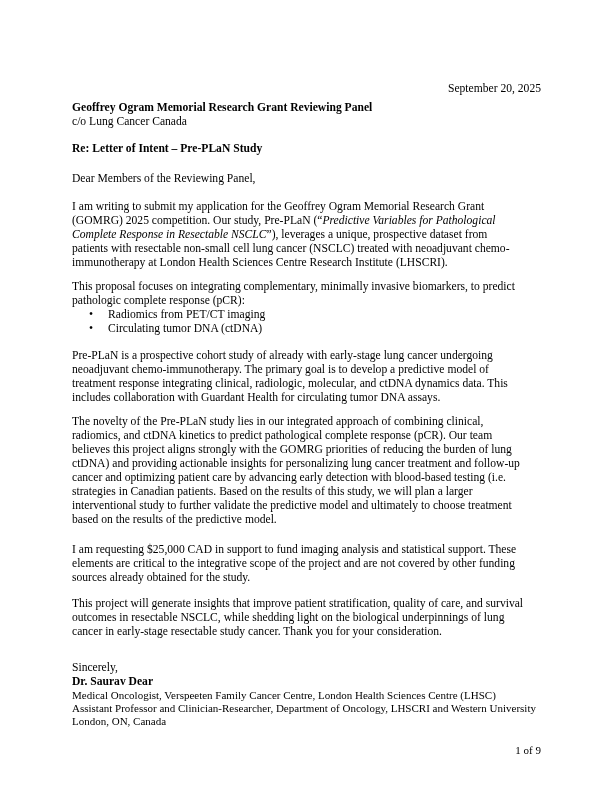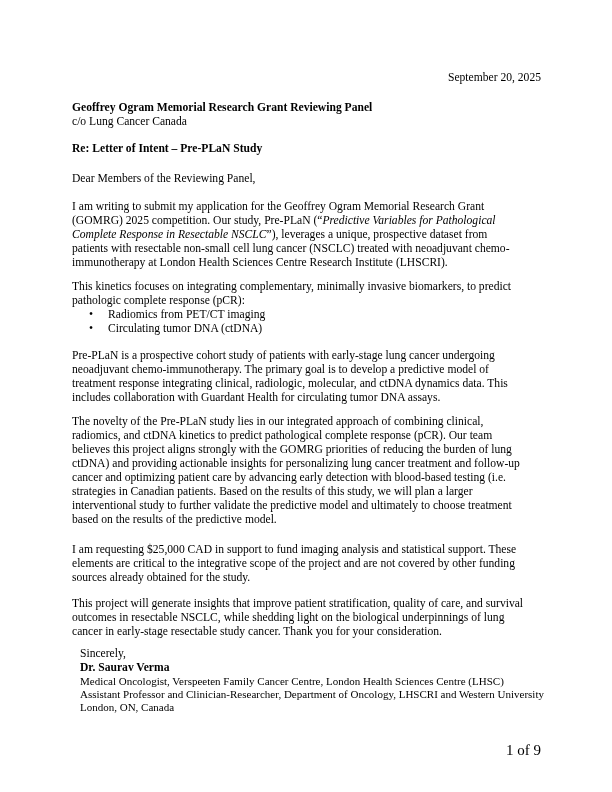--- a/index.html
+++ b/index.html
@@ -19,21 +19,21 @@
     }
     .page {
       position: absolute;
       left: 72px;
       top: 0;
       width: 470px;
     }
     .date {
       position: absolute;
       left: 0;
-      top: 71px;
+      top: 82px;
       width: 469px;
       text-align: right;
       white-space: nowrap;
     }
     .block {
       position: absolute;
       left: 0;
       width: 470px;
     }
     .bold { font-weight: bold; }
@@ -56,21 +56,21 @@
     .sig-small {
       font-size: 11px;
       line-height: 13px;
     }
     .page-num {
       position: absolute;
       left: 0;
       top: 743px;
       width: 469px;
       text-align: right;
-      font-size: 15px;
+      font-size: 11px;
     }
     em { font-style: italic; }
   </style>
 </head>
 <body>
 
 <div class="page">
 
   <div class="date">September 20, 2025</div>
 
@@ -89,36 +89,36 @@
 
   <div class="block" style="top:200px;">
     <span class="nowrap-line">I am writing to submit my application for the Geoffrey Ogram Memorial Research Grant</span>
     <span class="nowrap-line"><span>(GOMRG) 2025 competition. Our study, Pre-PLaN (“</span><em>Predictive Variables for Pathological</em></span>
     <span class="nowrap-line"><em>Complete Response in Resectable NSCLC</em><span>”), leverages a unique, prospective dataset from</span></span>
     <span class="nowrap-line">patients with resectable non-small cell lung cancer (NSCLC) treated with neoadjuvant chemo-</span>
     <span class="nowrap-line">immunotherapy at London Health Sciences Centre Research Institute (LHSCRI).</span>
   </div>
 
   <div class="block" style="top:280px;">
-    <span class="nowrap-line">This kinetics focuses on integrating complementary, minimally invasive biomarkers, to predict</span>
+    <span class="nowrap-line">This proposal focuses on integrating complementary, minimally invasive biomarkers, to predict</span>
     <span class="nowrap-line">pathologic complete response (pCR):</span>
     <ul class="bullets">
       <li>
         <span class="bullet">•</span>
         <span>Radiomics from PET/CT imaging</span>
       </li>
       <li>
         <span class="bullet">•</span>
         <span>Circulating tumor DNA (ctDNA)</span>
       </li>
     </ul>
   </div>
 
   <div class="block" style="top:349px;">
-    <span class="nowrap-line">Pre-PLaN is a prospective cohort study of patients with early-stage lung cancer undergoing</span>
+    <span class="nowrap-line">Pre-PLaN is a prospective cohort study of already with early-stage lung cancer undergoing</span>
     <span class="nowrap-line">neoadjuvant chemo-immunotherapy. The primary goal is to develop a predictive model of</span>
     <span class="nowrap-line">treatment response integrating clinical, radiologic, molecular, and ctDNA dynamics data. This</span>
     <span class="nowrap-line">includes collaboration with Guardant Health for circulating tumor DNA assays.</span>
   </div>
 
   <div class="block" style="top:415px;">
     <span class="nowrap-line">The novelty of the Pre-PLaN study lies in our integrated approach of combining clinical,</span>
     <span class="nowrap-line">radiomics, and ctDNA kinetics to predict pathological complete response (pCR). Our team</span>
     <span class="nowrap-line">believes this project aligns strongly with the GOMRG priorities of reducing the burden of lung</span>
     <span class="nowrap-line">ctDNA) and providing actionable insights for personalizing lung cancer treatment and follow-up</span>
@@ -133,23 +133,23 @@
     <span class="nowrap-line">elements are critical to the integrative scope of the project and are not covered by other funding</span>
     <span class="nowrap-line">sources already obtained for the study.</span>
   </div>
 
   <div class="block" style="top:597px;">
     <span class="nowrap-line">This project will generate insights that improve patient stratification, quality of care, and survival</span>
     <span class="nowrap-line">outcomes in resectable NSCLC, while shedding light on the biological underpinnings of lung</span>
     <span class="nowrap-line">cancer in early-stage resectable study cancer. Thank you for your consideration.</span>
   </div>
 
-  <div class="block" style="top:647px;margin-left:8px;">
+  <div class="block" style="top:661px;">
     <span class="nowrap-line">Sincerely,</span>
-    <span class="nowrap-line bold">Dr. Saurav Verma</span>
+    <span class="nowrap-line bold">Dr. Saurav Dear</span>
     <div class="sig-small">
       <span class="nowrap-line">Medical Oncologist, Verspeeten Family Cancer Centre, London Health Sciences Centre (LHSC)</span>
       <span class="nowrap-line">Assistant Professor and Clinician-Researcher, Department of Oncology, LHSCRI and Western University</span>
       <span class="nowrap-line">London, ON, Canada</span>
     </div>
   </div>
 
   <div class="page-num">1 of 9</div>
 </div>
 

